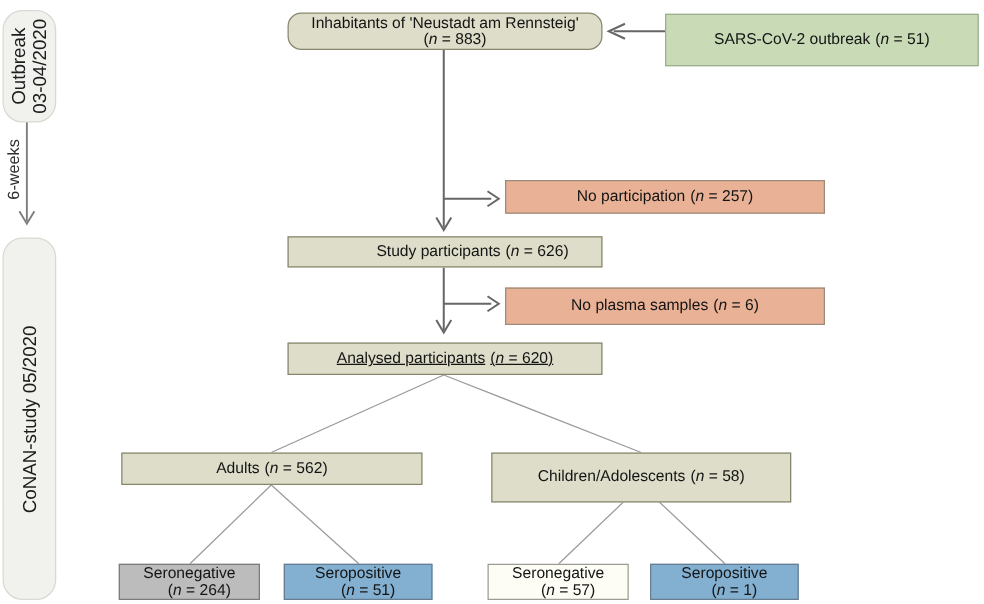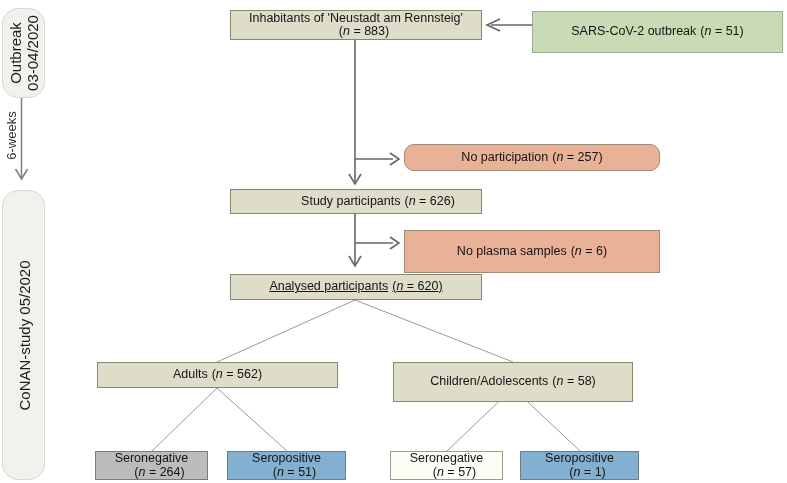--- a/index.html
+++ b/index.html
@@ -32,25 +32,25 @@
   }
   #pill-outbreak{left:2px;top:8px;width:41px;height:88px;}
   #pill-outbreak .vtext{width:88px;}
   #pill-conan{left:2px;top:190px;width:41px;height:288px;}
   #pill-conan .vtext{width:288px;}
   .sixweeks{
     position:absolute;left:-27px;top:128px;width:76px;z-index:2;
     transform:rotate(-90deg);text-align:center;font-size:13px;color:#2e2e2e;
   }
   
-  #box-inhabitants{left:230px;top:10px;width:252px;height:30px;}
+  #box-inhabitants{left:230px;top:10px;width:252px;height:30px;border-radius:11px;}
   #box-outbreak{left:532px;top:11px;width:251px;height:42px;}
-  #box-noparticipation{left:404px;top:144px;width:256px;height:27px;border-radius:10px;}
+  #box-noparticipation{left:404px;top:144px;width:256px;height:27px;}
   #box-study{left:230px;top:189px;width:252px;height:25px;padding-left:44px;}
-  #box-noplasma{left:404px;top:230px;width:256px;height:43px;}
+  #box-noplasma{left:404px;top:230px;width:256px;height:30px;}
   #box-analysed{left:230px;top:274px;width:252px;height:26px;text-decoration:underline;}
   #box-adults{left:97px;top:362px;width:241px;height:26px;}
   #box-children{left:393px;top:362px;width:240px;height:40px;}
   #box-adults-neg{left:95px;top:451px;width:113px;height:29px;}
   #box-adults-pos{left:227px;top:451px;width:119px;height:29px;}
   #box-children-neg{left:390px;top:451px;width:113px;height:29px;}
   #box-children-pos{left:520px;top:451px;width:119px;height:29px;}
 </style>
 </head>
 <body>

